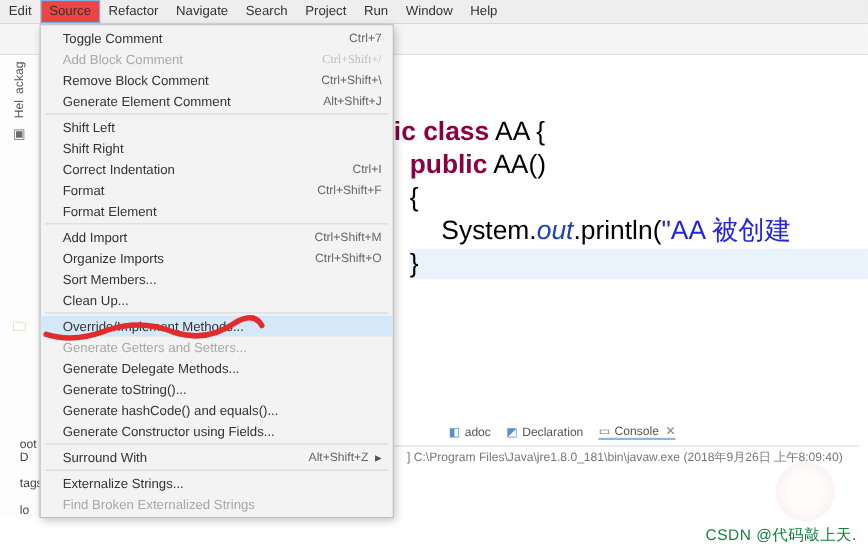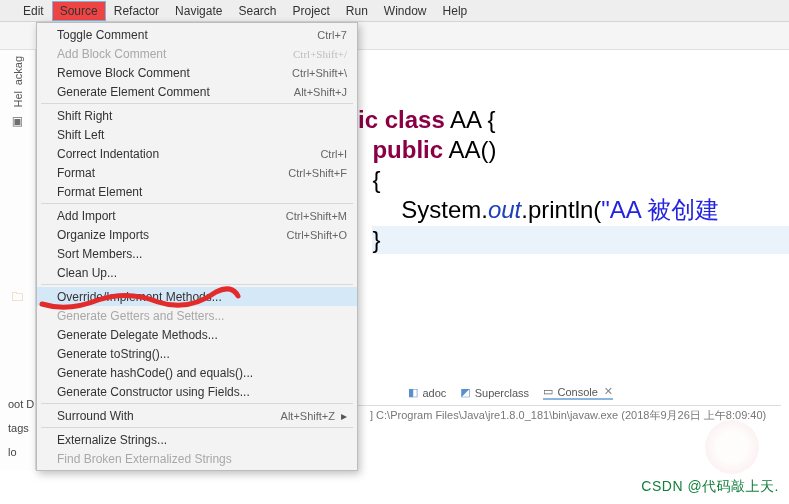--- a/index.html
+++ b/index.html
@@ -1,18 +1,18 @@
 <!DOCTYPE html>
 <html><head>
 <meta charset="utf-8">
 <style>
   * { box-sizing: border-box; margin: 0; padding: 0; font-family: "Segoe UI", Tahoma, sans-serif; }
   body { width: 789px; height: 504px; overflow: hidden; background: #fff; position: relative; font-size: 12px; color: #333; }
 
-  .menubar { display: flex; align-items: center; height: 22px; background: #eeeeee; border-bottom: 1px solid #d4d4d4; padding-left: 15px; }
+  .menubar { display: flex; height: 22px; background: #eeeeee; border-bottom: 1px solid #d4d4d4; padding-left: 0; }
   .menubar .item { padding: 3px 8px; cursor: default; }
   .menubar .item.active { background: #ef4444; border: 1px solid #7bb2e7; padding: 2px 7px; }
 
   .toolbar-strip { height: 28px; background: #f5f5f5; border-bottom: 1px solid #e0e0e0; }
 
   .left-panel { position: absolute; left: 0; top: 50px; width: 36px; height: 420px; background: #fdfdfd; border-right: 1px solid #e0e0e0; }
   .left-panel .tabtext { writing-mode: sideways-lr; font-size: 11px; color: #555; margin: 6px auto; display: block; text-align: center; }
   .left-panel .icon { display: block; margin: 6px auto; font-size: 12px; color: #6e6e6e; text-align: center; }
 
   .dropdown { position: absolute; left: 36px; top: 22px; width: 322px; background: #f3f3f3; border: 1px solid #bcbcbc; box-shadow: 2px 3px 8px rgba(0,0,0,0.25); padding: 2px 0; z-index: 50; }
@@ -37,21 +37,21 @@
   .editor .current-line { background: #eaf2fb; display: inline-block; width: 430px; }
 
   .bottom-tabs { position: absolute; left: 358px; top: 380px; right: 8px; height: 26px; border-bottom: 1px solid #ddd; display: flex; align-items: center; gap: 14px; padding-left: 50px; font-size: 11px; color: #555; }
   .bottom-tabs .tab { display: flex; align-items: center; gap: 4px; }
   .bottom-tabs .tab.active { border-bottom: 2px solid #8ab6e0; }
   .bottom-tabs .closex { color: #888; font-size: 11px; margin-left: 2px; }
 
   .console-line { position: absolute; left: 370px; top: 408px; font-size: 11px; color: #777; }
 
   .bottom-left { position: absolute; left: 0; top: 386px; width: 48px; font-size: 11px; color: #444; }
-  .bottom-left div { margin: 12px 8px; }
+  .bottom-left div { margin: 12px 18px; }
 
   .watermark { position: absolute; right: 10px; bottom: 8px; font-size: 14px; color: #15803d; letter-spacing: 0.5px; }
 
   .chop { position: absolute; right: 30px; bottom: 30px; width: 54px; height: 54px; border-radius: 50%; background: radial-gradient(circle, rgba(255,200,200,0.15) 40%, rgba(200,60,60,0.18) 70%); opacity: 0.35; }
 </style>
 </head>
 <body>
 
 <div class="menubar">
   <span class="item">Edit</span>
@@ -86,24 +86,24 @@
     <div class="row">
       <span class="label">Remove Block Comment</span>
       <span class="shortcut">Ctrl+Shift+\</span>
     </div>
     <div class="row">
       <span class="label">Generate Element Comment</span>
       <span class="shortcut">Alt+Shift+J</span>
     </div>
     <hr>
     <div class="row">
+      <span class="label">Shift Left</span>
+    </div>
+    <div class="row">
       <span class="label">Shift Right</span>
-    </div>
-    <div class="row">
-      <span class="label">Shift Left</span>
     </div>
     <div class="row">
       <span class="label">Correct Indentation</span>
       <span class="shortcut">Ctrl+I</span>
     </div>
     <div class="row">
       <span class="label">Format</span>
       <span class="shortcut">Ctrl+Shift+F</span>
     </div>
     <div class="row">
@@ -170,21 +170,21 @@
  <span class="current-line"><span class="brace">}</span></span>
 </div>
 
 <div class="bottom-tabs">
   <div class="tab">
     <span style="color:#5a8fce;">◧</span>
     <span>adoc</span>
   </div>
   <div class="tab">
     <span style="color:#5a8fce;">◩</span>
-    <span>Superclass</span>
+    <span>Declaration</span>
   </div>
   <div class="tab active">
     <span style="color:#666;">▭</span>
     <span>Console</span>
     <span class="closex">✕</span>
   </div>
 </div>
 
 <div class="console-line">] C:\Program Files\Java\jre1.8.0_181\bin\javaw.exe (2018年9月26日 上午8:09:40)</div>
 

